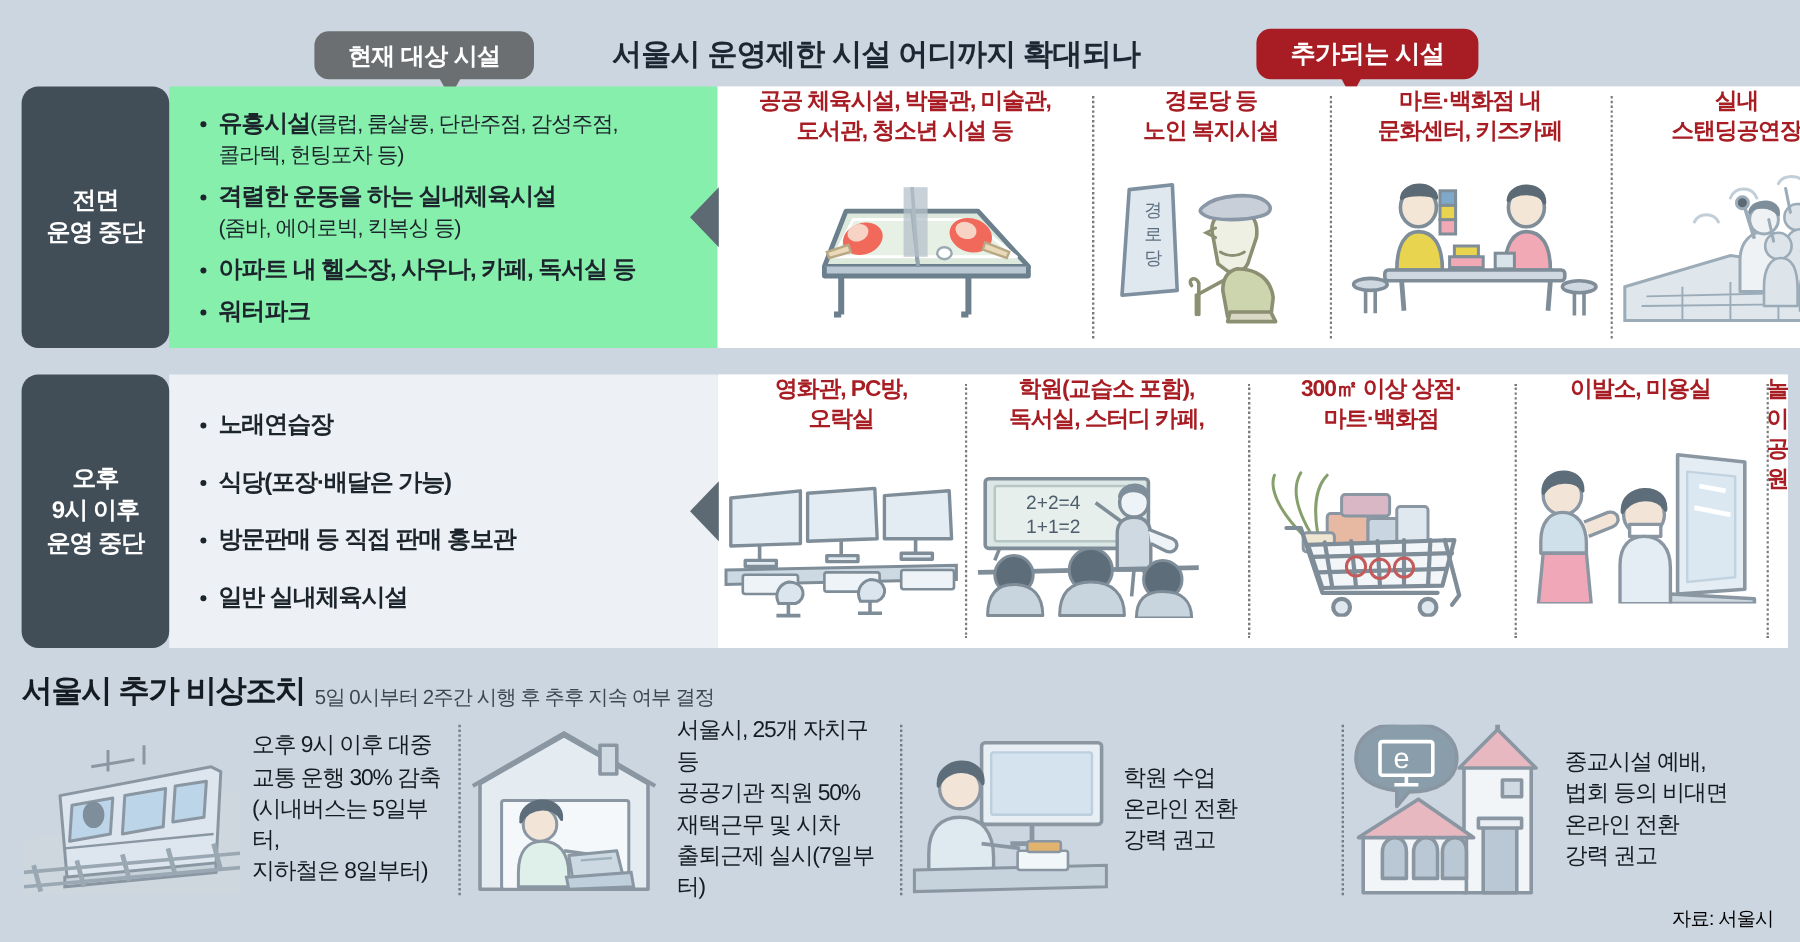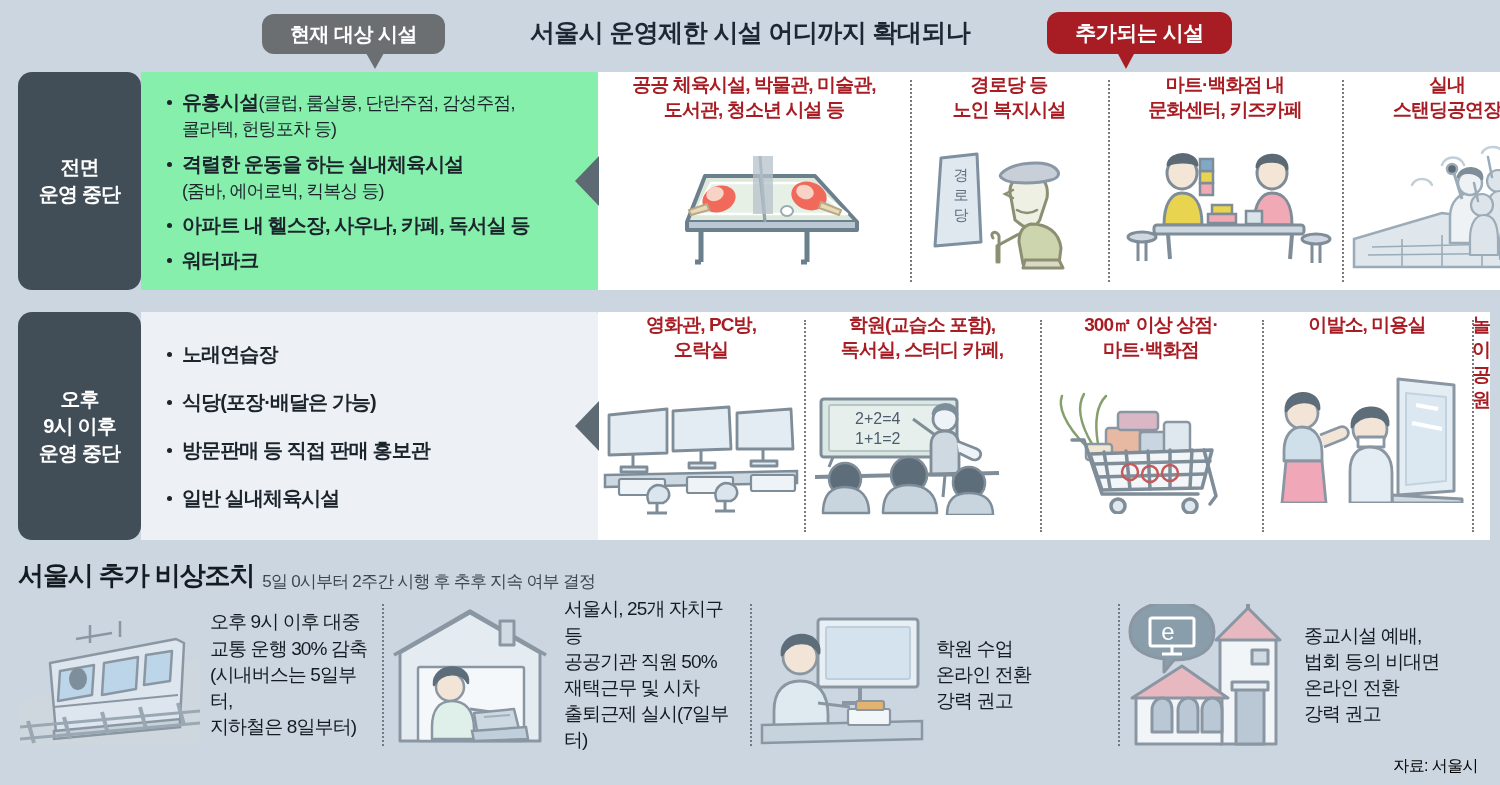--- a/index.html
+++ b/index.html
@@ -6,25 +6,25 @@
   html, body {
     width: 1500px; height: 785px;
     background: #ccd6e0;
     font-family: "Liberation Sans", "DejaVu Sans", sans-serif;
     overflow: hidden;
   }
   #root { position: relative; width: 1500px; height: 785px; }
 
   
   .title-bar {
-    position: absolute; left: 0; top: 0; width: 1272px; height: 62px;
+    position: absolute; left: 0; top: 12px; width: 1272px; height: 62px;
   }
   .main-title {
     position: absolute; left: 510px; top: 16px; width: 480px;
-    text-align: center;
+    text-align: left;
     font-size: 25px; font-weight: bold; color: #1d2733;
     letter-spacing: -0.6px;
     white-space: nowrap;
   }
 
   .badge {
     position: absolute;
     border-radius: 12px;
     color: #fff; font-weight: bold; letter-spacing: -0.5px;
     display: flex; align-items: center; justify-content: center;

